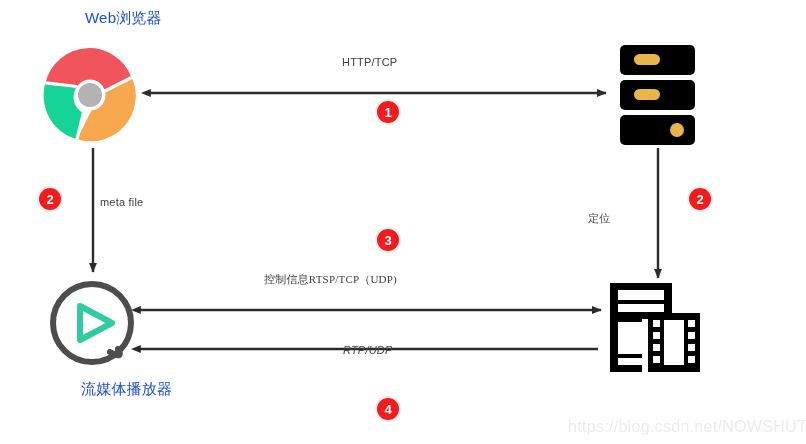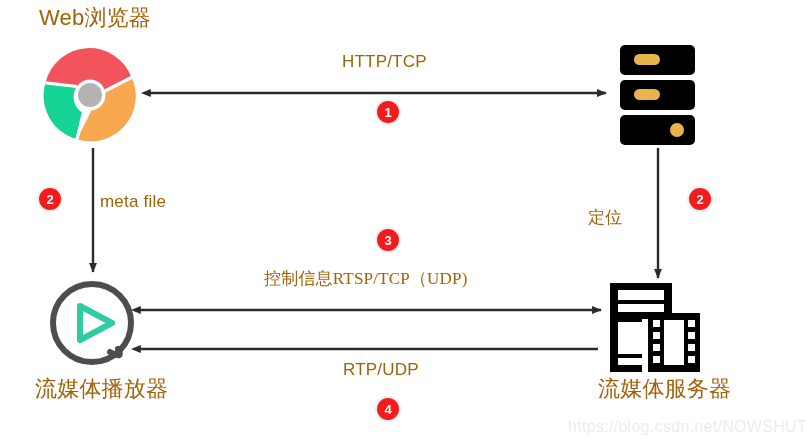--- a/index.html
+++ b/index.html
@@ -19,30 +19,31 @@
   }
   #diagram-svg {
     position: absolute;
     left: 0;
     top: 0;
     width: 806px;
     height: 444px;
   }
   .node-label {
     position: absolute;
-    color: #a16207;
-    font-size: 22px;
+    color: #1d4ed8;
+    font-size: 15px;
     line-height: 20px;
     white-space: nowrap;
     letter-spacing: 0.2px;
+    margin-left: 46px;
   }
   .edge-label {
     position: absolute;
-    color: #a16207;
-    font-size: 17px;
+    color: #404040;
+    font-size: 11px;
     line-height: 20px;
     white-space: nowrap;
     letter-spacing: 0.2px;
   }
   .badge {
     position: absolute;
     width: 26px;
     height: 26px;
     border-radius: 50%;
     background: #f31b1b;
@@ -141,31 +142,30 @@
     <line x1="140" y1="310" x2="601" y2="310" stroke="#2b2b2b" stroke-width="2.4" marker-start="url(#arrow-start)" marker-end="url(#arrow-end)"></line>
 
     <line x1="140" y1="349" x2="598" y2="349" stroke="#2b2b2b" stroke-width="2.4" marker-start="url(#arrow-start)"></line>
   </svg>
 
   <div class="node-label" style="left:39px; top:8px;">Web浏览器</div>
 
 
   <div class="node-label" style="left:35px; top:379px;">流媒体播放器</div>
 
-  <div class="node-label" style="left:598px; top:379px;">流媒体服务器</div>
 
   <div class="edge-label" style="left:342px; top:52px;">HTTP/TCP</div>
 
   <div class="edge-label" style="left:100px; top:192px;">meta file</div>
 
   <div class="edge-label" style="left:588px; top:208px;">定位</div>
 
   <div class="edge-label" style="left:264px; top:269px;font-family:Liberation Serif, serif;">控制信息RTSP/TCP（UDP)</div>
 
-  <div class="edge-label" style="left:343px; top:360px;">RTP/UDP</div>
+  <div class="edge-label" style="left:343px; top:340px;font-style:italic;">RTP/UDP</div>
 
   <div class="badge" style="left:375px; top:99px;">1</div>
 
   <div class="badge" style="left:37px; top:186px;">2</div>
 
   <div class="badge" style="left:687px; top:186px;">2</div>
 
   <div class="badge" style="left:375px; top:227px;">3</div>
 
   <div class="badge" style="left:375px; top:396px;">4</div>

